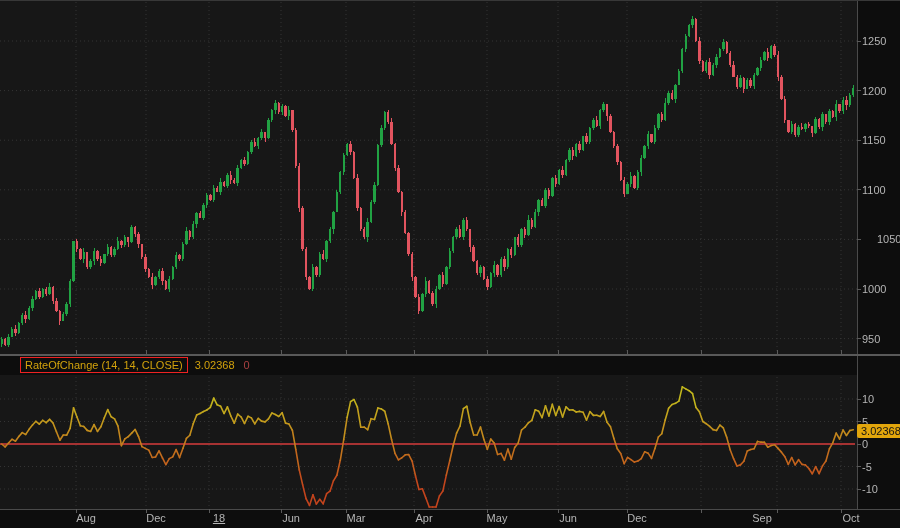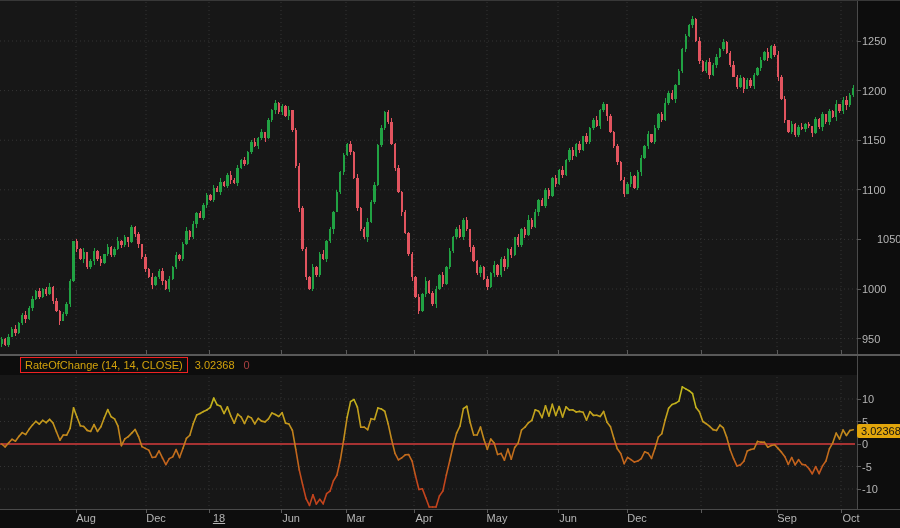--- a/index.html
+++ b/index.html
@@ -893,16 +893,16 @@
     <span class="mlabel" style="left: 86px;">Aug</span>
     <span class="mlabel" style="left: 156px;">Dec</span>
     <span class="mlabel" style="left: 219px; text-decoration: underline;">18</span>
     <span class="mlabel" style="left: 291px;">Jun</span>
     <span class="mlabel" style="left: 356px;">Mar</span>
     <span class="mlabel" style="left: 424px;">Apr</span>
     <span class="mlabel" style="left: 497px;">May</span>
     <span class="mlabel" style="left: 568px;">Jun</span>
     <span class="mlabel" style="left: 637px;">Dec</span>
     <span class="mlabel" style="left: 711px; margin-top: 30px;">Aug</span>
-    <span class="mlabel" style="left: 787px;">Sep</span>
+    <span class="mlabel" style="left: 762px;">Sep</span>
     <span class="mlabel" style="left: 851px;">Oct</span>
     <div id="badge">3.02368</div>
   </div>
 
 </body></html>

